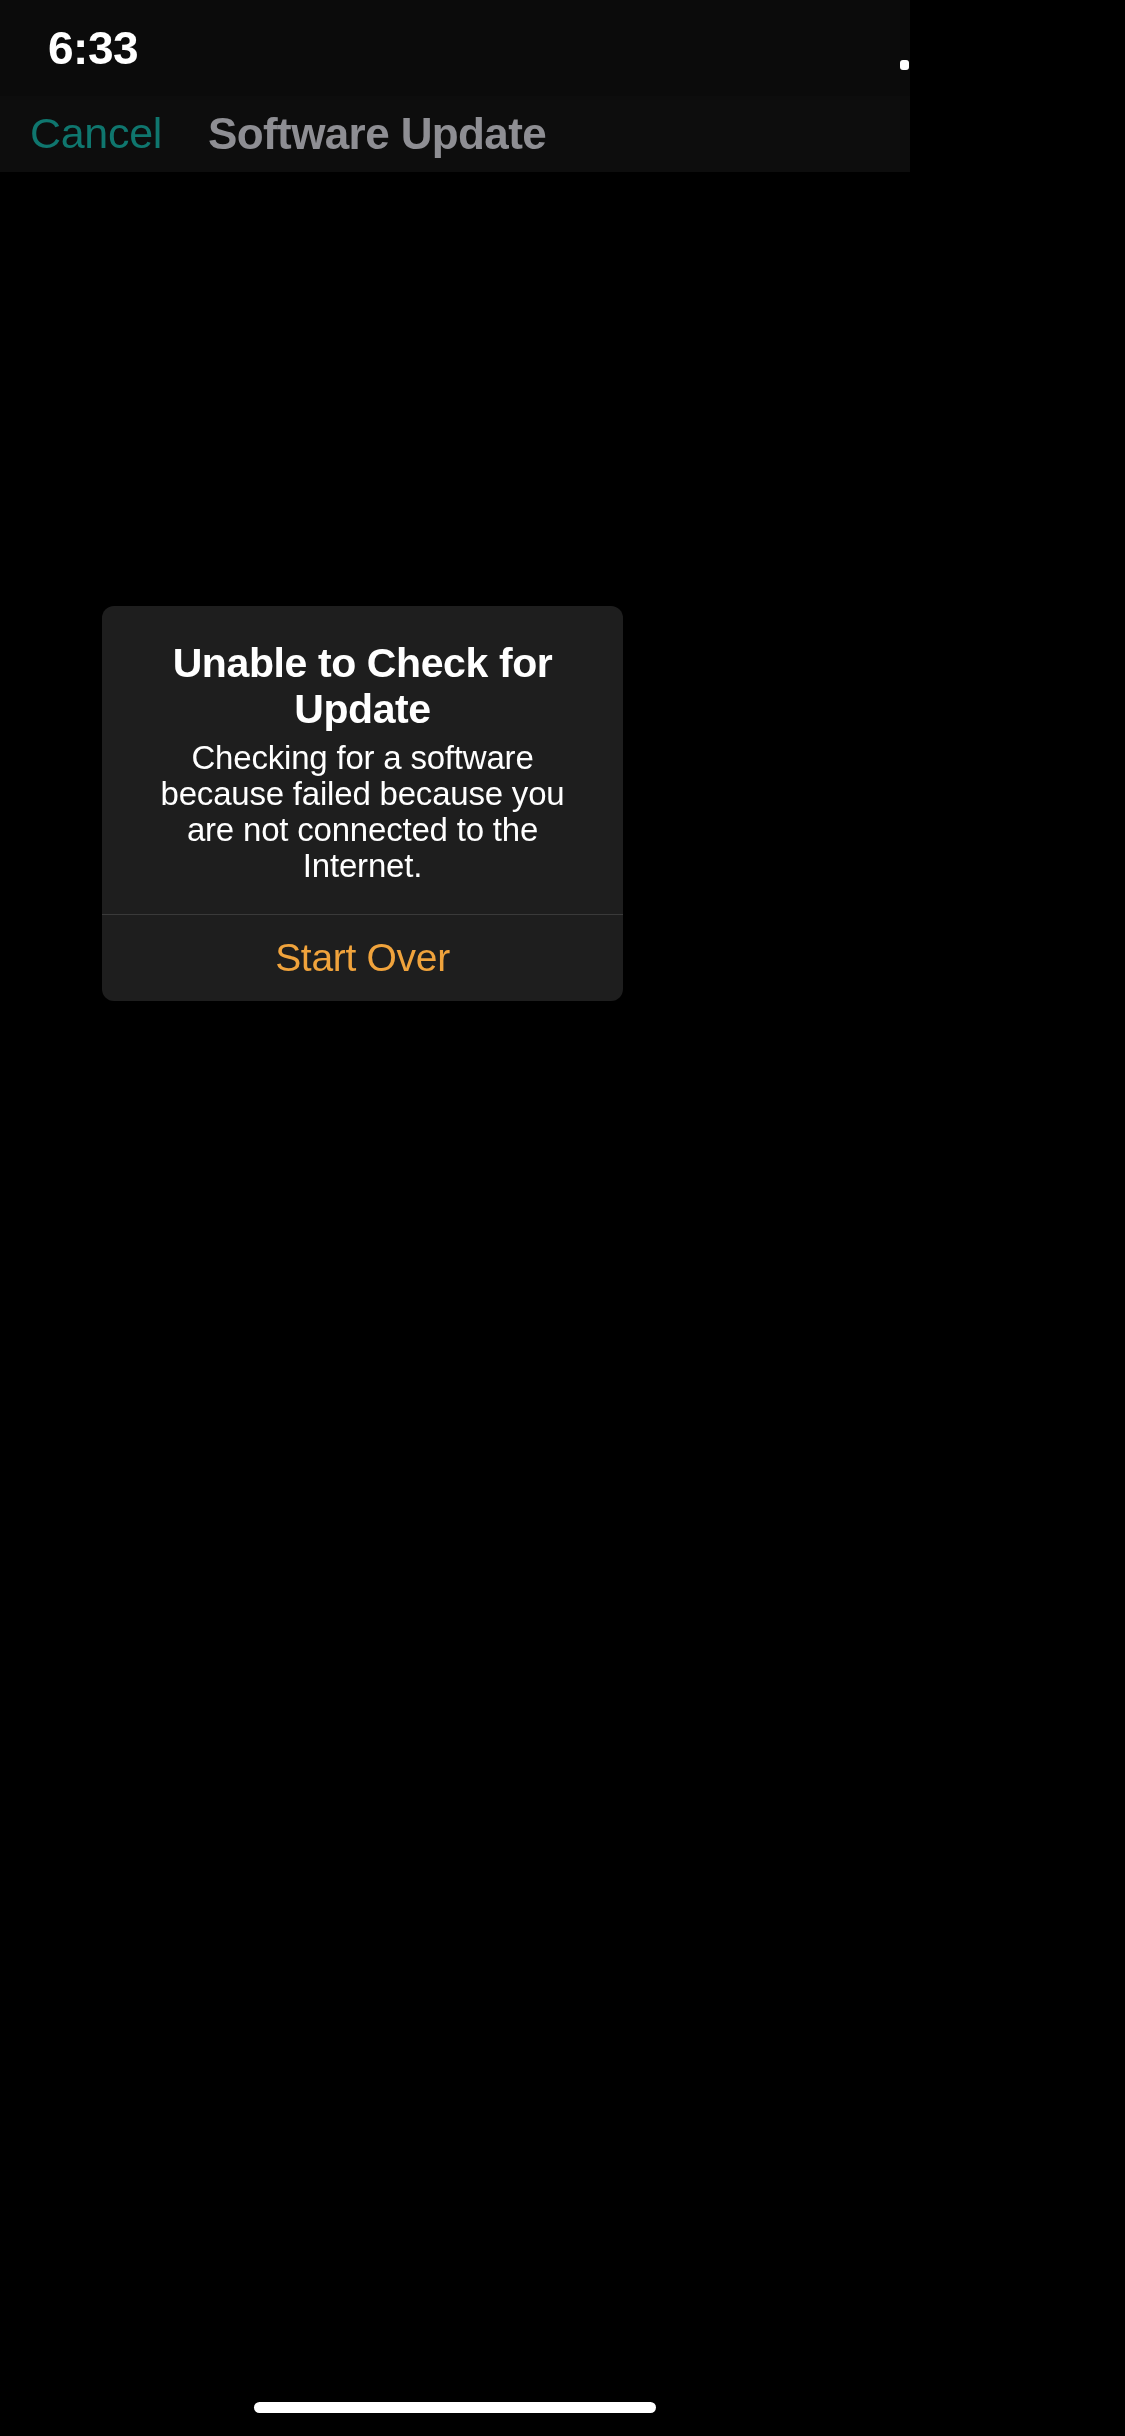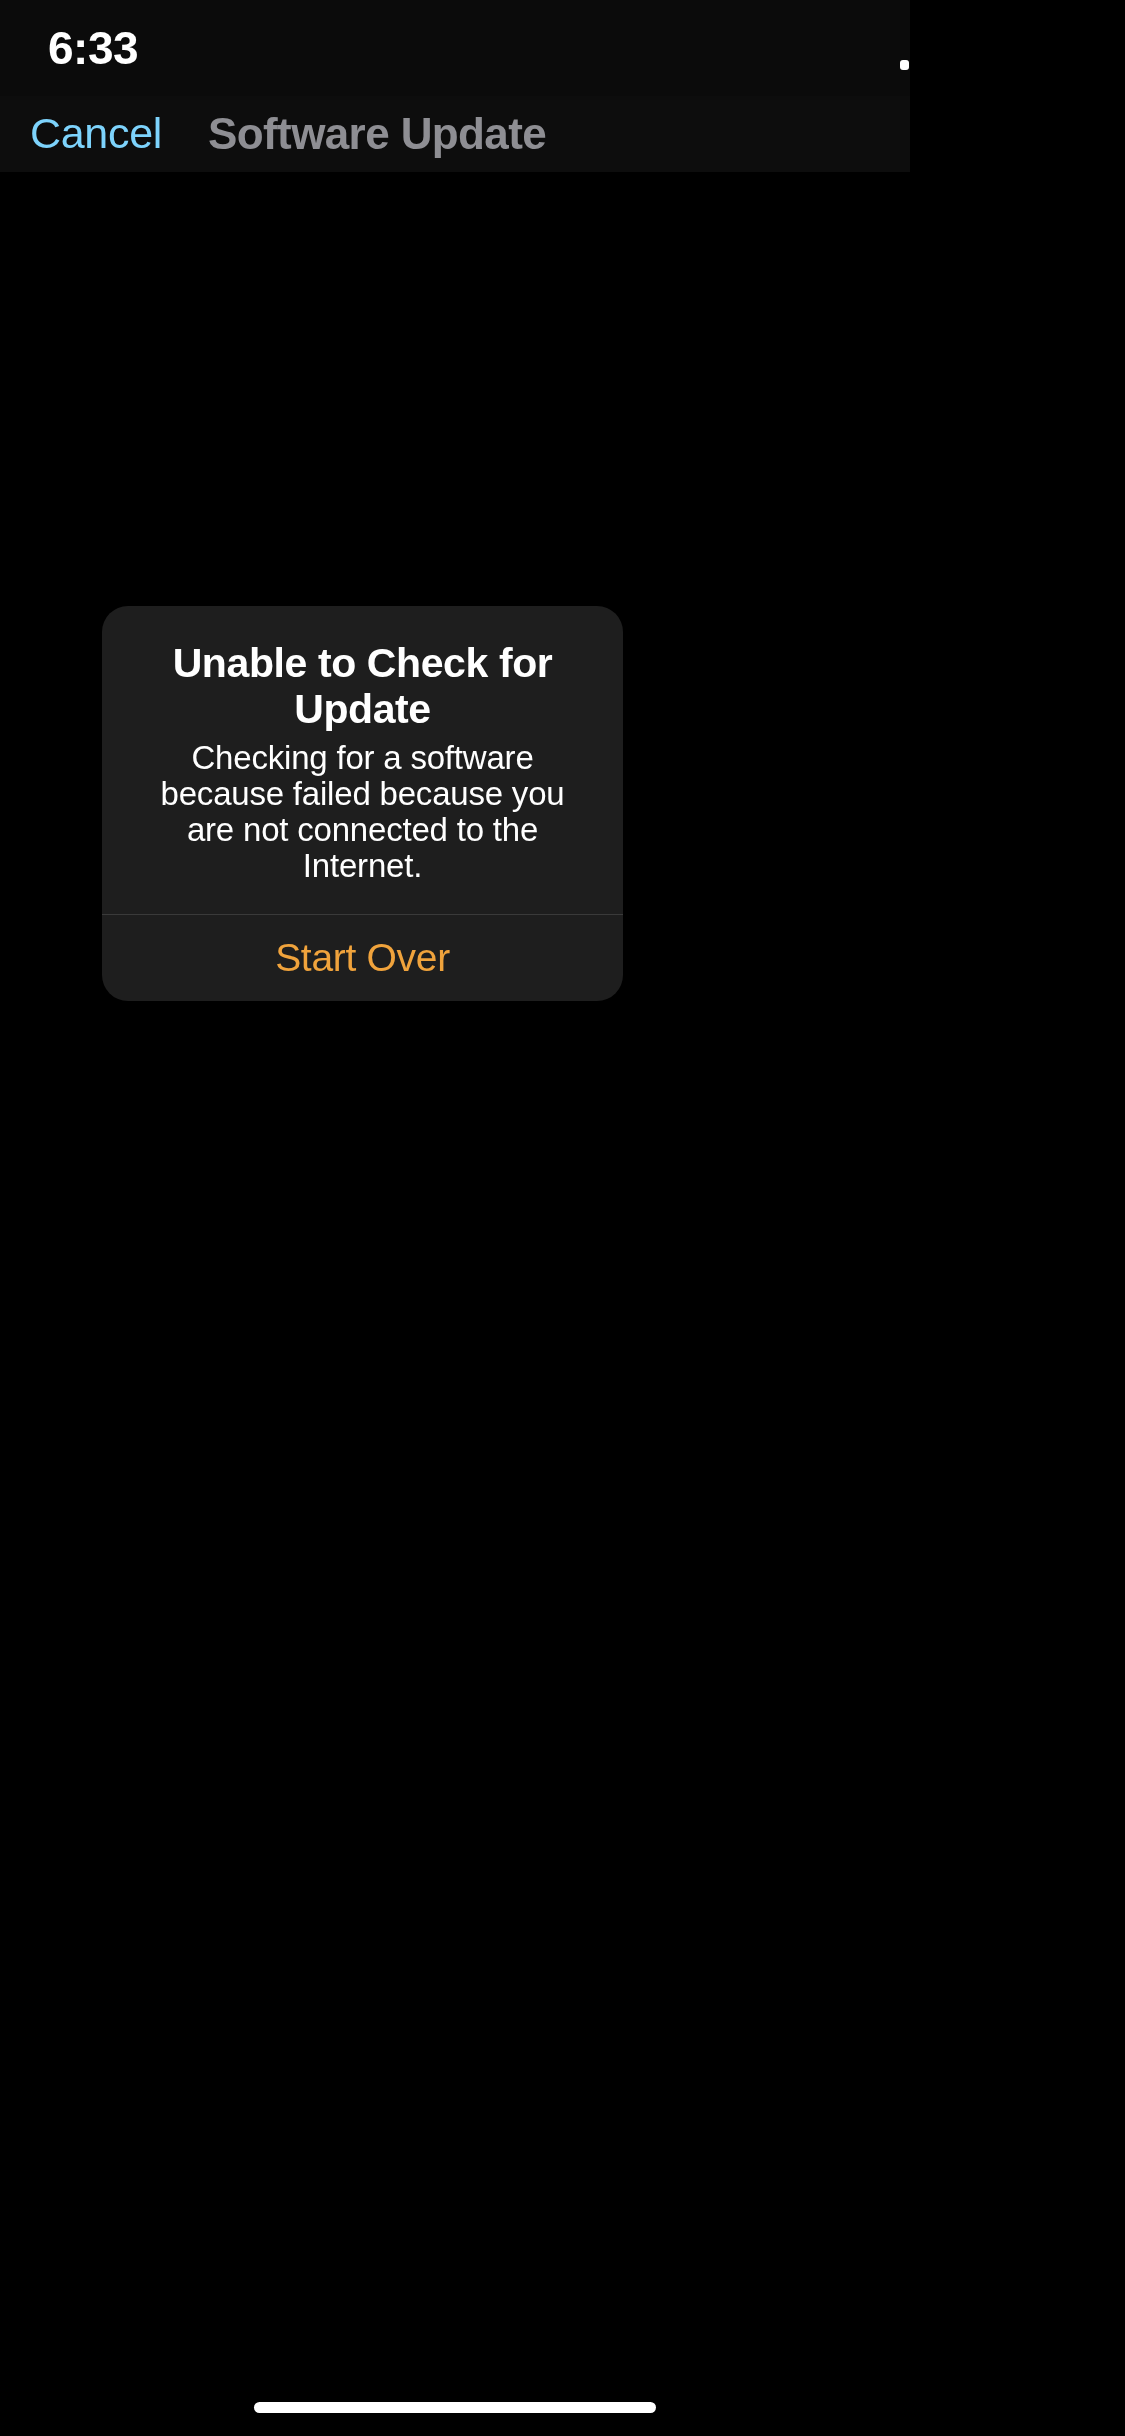--- a/index.html
+++ b/index.html
@@ -83,21 +83,21 @@
     height: 76px;
     background: #0d0d0d;
     z-index: 15;
   }
   #nav-cancel {
     position: absolute;
     left: 30px;
     top: 6px;
     font-size: 43px;
     font-weight: normal;
-    color: #7dd3fc;
+    color: #0f766e;
     line-height: 62px;
     letter-spacing: -0.3px;
   }
   #nav-title {
     position: absolute;
     left: 208px;
     top: 6px;
     font-size: 44px;
     font-weight: bold;
     color: #8e8e93;
@@ -113,21 +113,21 @@
     height: 2264px;
     background: #000000;
   }
 
   #alert-dialog {
     position: absolute;
     left: 102px;
     top: 434px;
     width: 521px;
     background: #1e1e1e;
-    border-radius: 26px;
+    border-radius: 12px;
     overflow: hidden;
   }
   #alert-body {
     padding: 34px 34px 30px 34px;
     text-align: center;
   }
   #alert-title {
     font-size: 41px;
     font-weight: bold;
     color: #ffffff;

